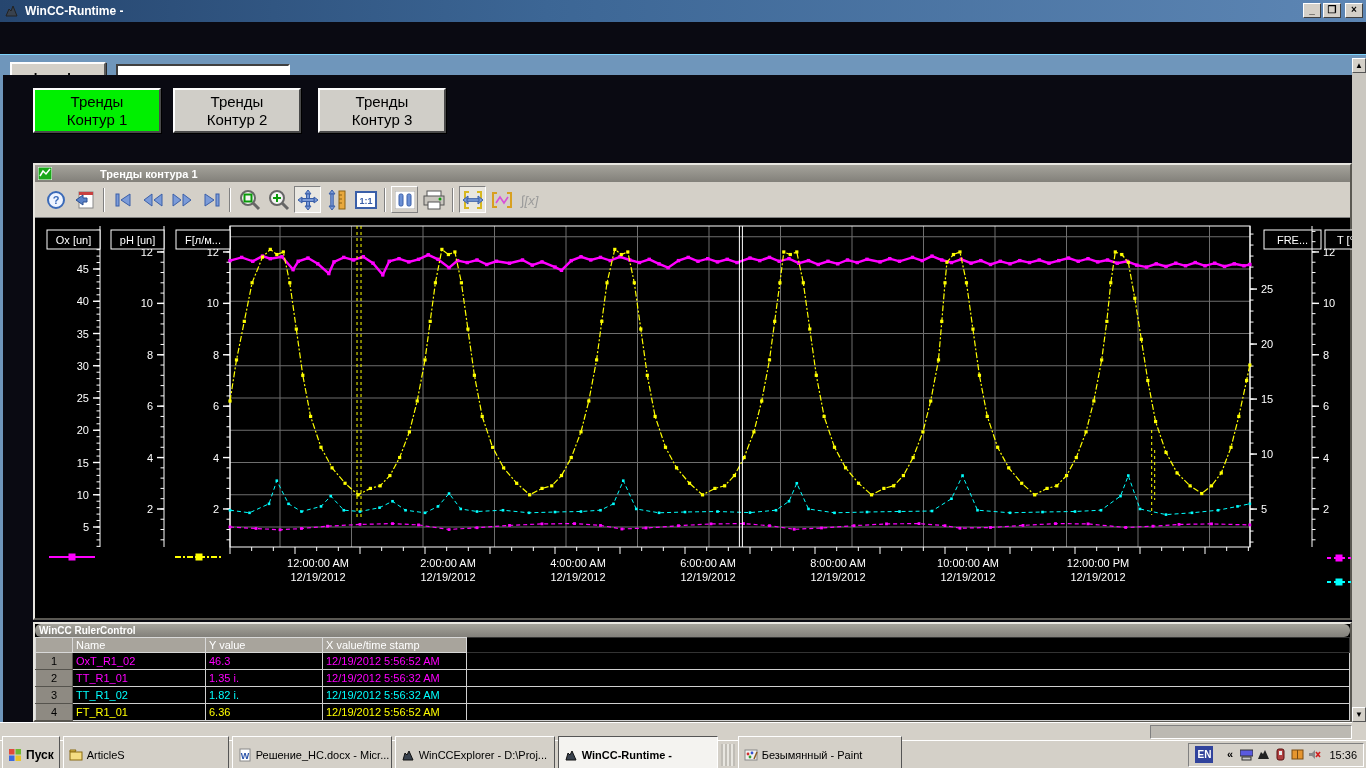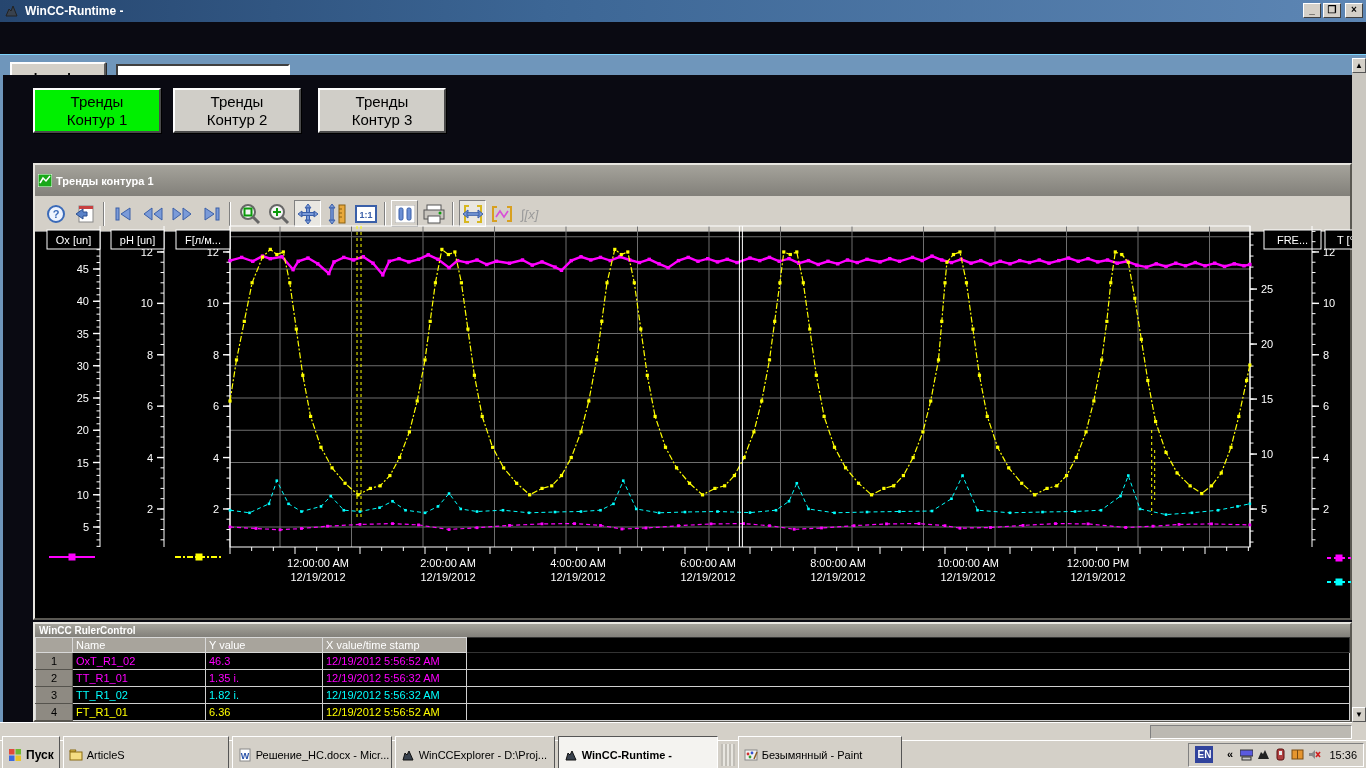--- a/index.html
+++ b/index.html
@@ -39,22 +39,22 @@
   
   .navbtn { top:88px; height:45px; width:128px; background:#d0cec8;
     border:2px solid; border-color:#fdfdfd #4a4a4a #4a4a4a #fdfdfd;
     box-shadow:1px 1px 0 #000; text-align:center; font-size:15px; color:#000;
     padding-top:3px; line-height:18px; }
   .navbtn.active { background:#00f000; }
 
   
   #trend-window { left:33px; top:163px; width:1319px; height:457px;
     background:#000; border:2px solid; border-color:#e8e6e0 #5a5852 #5a5852 #e8e6e0; }
-  #trend-titlebar { height:31px; background:linear-gradient(180deg,#a5a39b,#82807a);
-    display:flex; align-items:center; padding:0 3px; }
+  #trend-titlebar { height:17px; background:linear-gradient(180deg,#a5a39b,#82807a);
+    display:flex; align-items:center; padding:0 3px;gap:44px; }
   #trend-titlebar span.t { color:#fff; font-size:11px; font-weight:bold; margin-left:4px; }
   #trend-toolbar { height:36px; background:#d4d0c8; border-bottom:1px solid #808080;
     display:flex; align-items:center; padding-left:6px; }
   .tbtn { width:27px; height:27px; margin:0 1px; display:flex; align-items:center;
     justify-content:center; position:relative; }
   .tbtn.pressed { border:1px solid; border-color:#808080 #fff #fff #808080;
     background:#e9e7e1; }
   .tbtn.raised { border:1px solid; border-color:#fff #808080 #808080 #fff; }
   .tsep { width:2px; height:24px; margin:0 4px;
     border-left:1px solid #808080; border-right:1px solid #fff; }
@@ -67,21 +67,21 @@
   .sb-btn { width:15px; height:15px; background:#d4d0c8; border:1px solid;
     border-color:#fff #555 #555 #fff; font-size:8px; color:#000; text-align:center;
     line-height:13px; flex:0 0 auto; }
   #chart-hthumb { position:absolute; left:905px; top:0; width:98px; height:15px;
     background:#d4d0c8; border:1px solid; border-color:#fff #555 #555 #fff; }
 
   
   #ruler-window { left:33px; top:622px; width:1319px; height:100px; background:#000;
     border:2px solid; border-color:#e8e6e0 #5a5852 #5a5852 #e8e6e0; }
   #ruler-titlebar { height:13px; background:linear-gradient(180deg,#a5a39b,#82807a);
-    color:#fff; font-size:10px; font-weight:bold; padding-left:4px; line-height:13px; }
+    color:#fff; font-size:10px; font-weight:bold; padding-left:4px; line-height:13px;border-radius:6px; }
   #ruler-table { width:100%; border-collapse:collapse; table-layout:fixed; }
   #ruler-table th { background:#a8a49c; color:#fff; font-weight:normal; text-align:left;
     font-size:11px; height:15px; padding:0 3px; border:1px solid #d8d8d8; }
   #ruler-table td { font-size:11px; height:17px; padding:0 3px; border:1px solid #cfcfcf;
     background:#000; white-space:nowrap; overflow:hidden; }
   #ruler-table td.num { background:#8e8a82; color:#000; text-align:center;
     border:1px solid; border-color:#d8d8d8 #55534d #55534d #d8d8d8; }
 
   
   #vscroll { left:1352px; top:58px; width:14px; height:664px; background:#cac7c0; }

